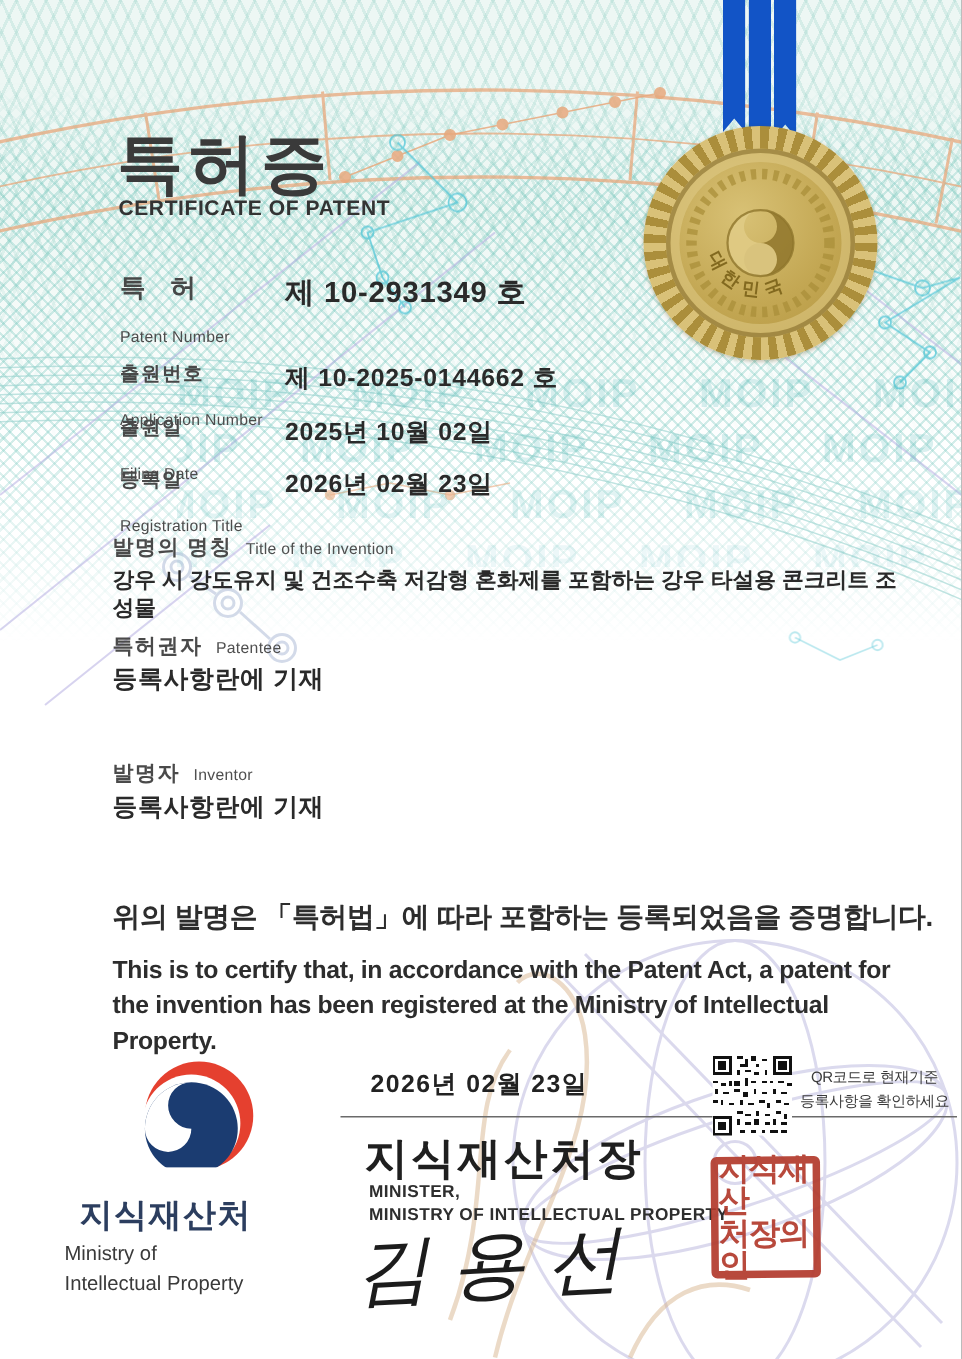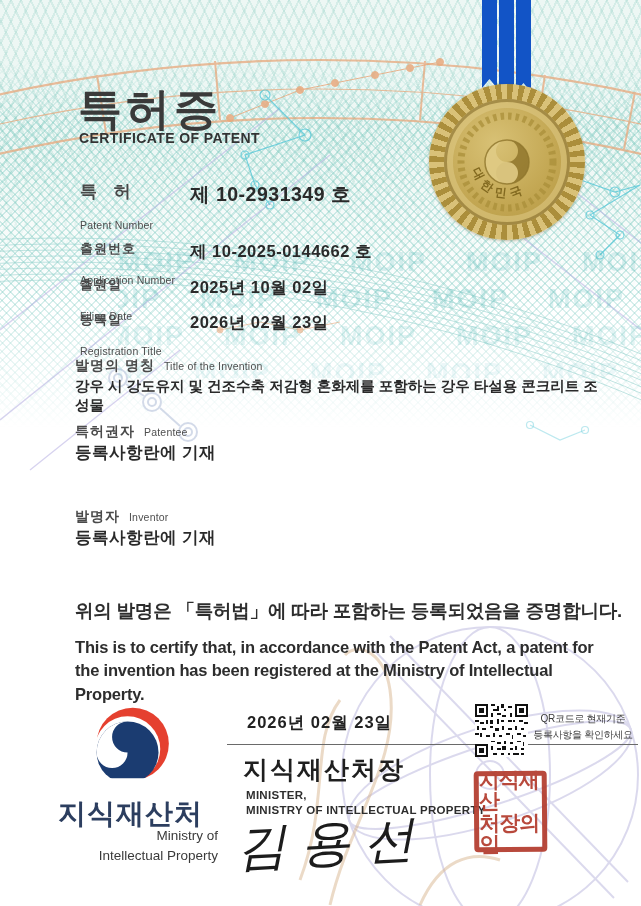--- a/index.html
+++ b/index.html
@@ -76,29 +76,29 @@
   .block-value { position:absolute; left:75px; z-index:5;
     font-size:16.5px; font-weight:700; color:#2a2a2a; letter-spacing:.5px; }
   .invention-value { font-size:14.5px; letter-spacing:0; width:535px; }
   
   .stmt-ko { position:absolute; left:75px; top:598px; z-index:5;
     font-size:18.5px; font-weight:700; color:#2d2d2d; letter-spacing:-.2px; white-space:nowrap; }
   .stmt-en { position:absolute; left:75px; top:636px; width:537px; z-index:5;
     font-size:16.5px; font-weight:700; color:#2d2d2d; line-height:1.42; letter-spacing:-.2px; }
   
   .gov-logo { position:absolute; left:88px; top:705px; width:86px; height:88px; z-index:5; }
-  .gov-ko { position:absolute; left:53px; top:795px; width:155px; z-index:5; text-align:center;
-    font-size:28px; font-weight:700; color:#2c3e5f; letter-spacing:1px; }
-  .gov-en { position:absolute; left:43px; top:826px; width:175px; z-index:5; text-align:right;
+  .gov-ko { position:absolute; left:53px; top:795px; width:155px; z-index:5; text-align:left;
+    font-size:22px; font-weight:700; color:#2c3e5f; letter-spacing:1px; }
+  .gov-en { position:absolute; left:43px; top:826px; width:175px; z-index:5; text-align:left;
     font-size:13.5px; color:#3a3a3a; line-height:1.45; }
   .issue-date { position:absolute; left:247px; top:712px; z-index:5;
     font-size:16.5px; font-weight:600; letter-spacing:1px; color:#222; }
   .date-rule { position:absolute; left:227px; top:744px; width:411px; height:1px; background:#6a6a6a; z-index:4; }
   .minister-ko { position:absolute; left:243px; top:753px; z-index:5;
-    font-size:25px; font-weight:800; letter-spacing:2px; color:#1f1f1f; }
+    font-size:29px; font-weight:800; letter-spacing:2px; color:#1f1f1f; }
   .minister-en1 { position:absolute; left:246px; top:789px; z-index:5;
     font-size:11.5px; font-weight:700; color:#2e2e2e; letter-spacing:.3px; }
   .minister-en2 { position:absolute; left:246px; top:804px; z-index:5;
     font-size:11.5px; font-weight:700; color:#2e2e2e; letter-spacing:.3px; }
   .signature { position:absolute; left:236px; top:810px; z-index:5;
     font-family:"DejaVu Serif", serif; font-style:italic;
     font-size:50px; letter-spacing:14px; color:#1c1c1c; transform:rotate(-3deg); }
   .qr { position:absolute; left:475px; top:704px; width:53px; height:53px; z-index:5; background:#fff; }
   .qr svg { width:100%; height:100%; }
   .qr-note { position:absolute; left:530px; top:711px; width:106px; z-index:5; text-align:center;

